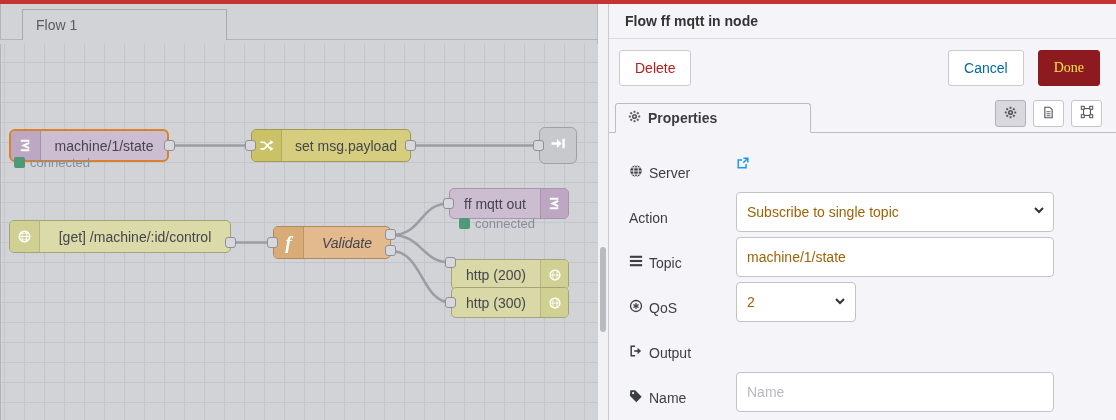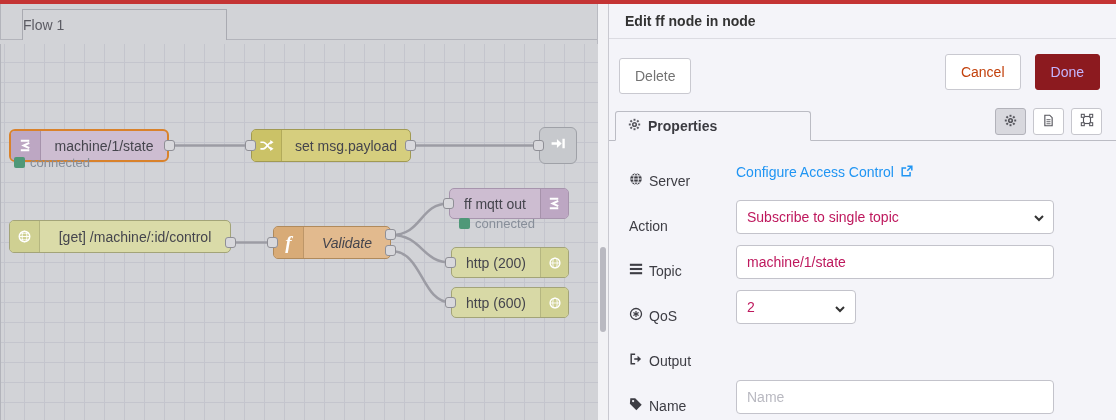--- a/index.html
+++ b/index.html
@@ -8,21 +8,21 @@
   .app { position:relative; width:1116px; height:420px; overflow:hidden; }
 
   
   .topbar { position:absolute; left:0; top:0; width:1116px; height:4px; background:#c43434; z-index:40; }
 
   
   .editor { position:absolute; left:0; top:4px; width:598px; height:416px; background:#d2d3d7; border-right:1px solid #b9bac1; }
   .tabbar { position:relative; height:36px; background:#d2d3d7; border-bottom:1px solid #b3b4bb; border-left:1px solid #b3b4bb; }
   .flowtab { position:absolute; left:21px; top:5px; width:205px; height:31px; background:#d2d3d7;
              border:1px solid #a9aab1; border-bottom:none; display:flex; align-items:center;
-             font-size:14px; color:#5b5b63; }
+             padding-left:13px; font-size:14px; color:#5b5b63; }
   .workspace { position:absolute; left:0; top:40px; width:598px; height:380px;
                background-color:#d2d3d7;
                background-image:linear-gradient(#c4c5cd 1px, transparent 1px),
                                 linear-gradient(90deg, #c4c5cd 1px, transparent 1px);
                background-size:20px 20px; background-position:3px 18px; border-left:1px solid #b3b4bb; }
   svg.wires { position:absolute; left:0; top:0; width:598px; height:380px; }
   .wire { stroke:#9c9ca4; stroke-width:2.5; fill:none; }
 
   .node { position:absolute; display:flex; border-radius:5px; border:1px solid; height:33px; overflow:hidden; }
   .node .icon-box { width:30px; display:flex; align-items:center; justify-content:center; flex:none; }
@@ -35,60 +35,60 @@
   .n-change   { left:250px; top:85px; width:160px; background:#d6ce7e; border-color:#a19a52; }
   .n-change .icon-box { background:#cbc267; }
   .n-link-out { left:538px; top:83px; width:38px; height:37px; background:#c7c9cd; border-color:#9fa1a7; border-radius:6px; align-items:center; justify-content:center; }
   .n-http-in  { left:8px;  top:176px; width:222px; background:#dadba8; border-color:#a3a478; }
   .n-http-in .icon-box { background:#cfd092; }
   .n-function { left:272px; top:182px; width:118px; background:#e2ba8e; border-color:#b08a5c; }
   .n-function .icon-box { background:#d8ab77; }
   .n-function .nlabel { font-style:italic; }
   .n-mqtt-out { left:448px; top:144px; width:120px; height:31px; background:#cdbdd1; border-color:#a794ad; }
   .n-mqtt-out .icon-box { width:28px; background:#bda7c3; }
-  .n-http-200 { left:450px; top:203px; width:118px; height:31px; background:#d8d9a6; border-color:#a3a478; }
+  .n-http-200 { left:450px; top:215px; width:118px; height:31px; background:#d8d9a6; border-color:#a3a478; }
   .n-http-400 { left:450px; top:243px; width:118px; height:31px; background:#d8d9a6; border-color:#a3a478; }
   .n-http-200 .icon-box, .n-http-400 .icon-box { width:28px; background:#cfd092; }
 
   .port { position:absolute; width:11px; height:11px; background:#d8d8dc; border:1px solid #8f8f96; border-radius:3px; z-index:5; }
 
   .status { position:absolute; display:flex; align-items:center; font-size:13px; color:#878e99; }
   .status .dot { width:11px; height:11px; border-radius:2px; background:#4f9878; margin-right:5px; flex:none; }
 
   .fn-f { font-family:"Liberation Serif", serif; font-style:italic; font-weight:bold; color:#fff; font-size:19px; line-height:1; }
 
   
   .gutter { position:absolute; left:598px; top:4px; width:10px; height:416px; background:#f2f2f5; }
   .gutter .thumb { position:absolute; left:2px; top:243px; width:6px; height:85px; background:#b9b9c1; border-radius:3px; }
 
   
   .panel { position:absolute; left:608px; top:4px; width:508px; height:416px; background:#f4f4f9; border-left:1px solid #c9c9d0; }
   .panel-header { height:35px; display:flex; align-items:center; padding:0 16px; font-size:14px; font-weight:bold; color:#333; border-bottom:1px solid #dcdce2; }
   .btn-row { display:flex; align-items:center; padding:11px 16px 10px 10px; }
   .btn { height:36px; padding:0 15px; font-size:14px; border-radius:3px; border:1px solid #c9c9d0; background:#fff; display:flex; align-items:center; cursor:pointer; font-family:"Liberation Sans", sans-serif; }
-  .btn-delete { color:#737373;margin-top:8px; }
-  .btn-cancel { color:#c2410c; margin-left:auto; }
-  .btn-done { background:#8c1a1f; border-color:#8c1a1f; color:#c4b5fd; margin-left:14px; }
+  .btn-delete { color:#b91c1c; }
+  .btn-cancel { color:#0369a1; margin-left:auto; }
+  .btn-done { background:#8c1a1f; border-color:#8c1a1f; color:#fde047; margin-left:14px;font-family:Liberation Serif, serif; }
 
   .tab-row { position:relative; height:33px; border-bottom:1px solid #bbbcc4; margin-top:4px; }
   .props-tab { position:absolute; left:6px; bottom:-1px; width:196px; height:30px; background:#f4f4f9;
                border:1px solid #bbbcc4; border-bottom:1px solid #f4f4f9; border-radius:3px 3px 0 0;
                display:flex; align-items:center; padding-left:12px; gap:7px; font-size:14px; font-weight:bold; color:#3b3b41; }
   .tab-tools { position:absolute; right:14px; bottom:5px; display:flex; gap:7px; }
   .tool-btn { width:31px; height:27px; display:flex; align-items:center; justify-content:center;
               border:1px solid #c6c6cd; background:#fff; border-radius:3px; color:#55555c; cursor:pointer; }
   .tool-btn.active { background:#d8d8de; border-color:#b2b2ba; }
 
   .form { padding:14px 62px 0 20px; }
   .frow { display:flex; align-items:flex-end; margin-bottom:11px; height:34px; }
   .flabel { width:107px; flex:none; display:flex; align-items:center; gap:6px; font-size:14px; color:#3d3d44; }
   .flabel svg { flex:none; }
   .control { flex:1; position:relative; height:34px; }
-  .tbox, .sbox { width:100%; height:34px; border:1px solid #c3c3cb; border-radius:4px; background:#fff;
-                 font-size:14px; color:#be185d; padding:0 10px; font-family:"Liberation Sans", sans-serif; }
+  .tbox, .sbox { width:100%; height:40px; border:1px solid #c3c3cb; border-radius:4px; background:#fff;
+                 font-size:14px; color:#a16207; padding:0 10px; font-family:"Liberation Sans", sans-serif; }
   .sbox { display:flex; align-items:center; padding-right:28px; overflow:hidden; white-space:nowrap; cursor:pointer; }
   .sbox .chev { position:absolute; right:9px; top:11px; }
   .sbox-narrow { width:120px; }
   input.tbox::placeholder { color:#b9b9c1; }
   .link { display:flex; align-items:center; gap:6px; font-size:14px; color:#2095f3; cursor:pointer; text-decoration:none; }
 </style>
 </head>
 <body>
 
 <div class="app">
@@ -198,21 +198,21 @@
               <g stroke="#fff" fill="none">
                 <circle cx="8" cy="8" r="5.6" stroke-width="1.6"></circle>
                 <ellipse cx="8" cy="8" rx="2.5" ry="5.6" stroke-width="1"></ellipse>
                 <line x1="2.4" y1="8" x2="13.6" y2="8" stroke-width="1"></line>
               </g>
             </svg>
         </div>
       </div>
 
       <div class="node n-http-400">
-        <div class="nlabel">http (600)</div>
+        <div class="nlabel">http (300)</div>
         <div class="icon-box sep-l">
           <svg width="14" height="14" viewBox="0 0 16 16">
               <g stroke="#fff" fill="none">
                 <circle cx="8" cy="8" r="5.6" stroke-width="1.6"></circle>
                 <ellipse cx="8" cy="8" rx="2.5" ry="5.6" stroke-width="1"></ellipse>
                 <line x1="2.4" y1="8" x2="13.6" y2="8" stroke-width="1"></line>
               </g>
             </svg>
         </div>
       </div>
@@ -229,21 +229,21 @@
       <div class="port" style="left:444px; top:213px;"></div>
       <div class="port" style="left:444px; top:253px;"></div>
     </div>
   </div>
 
   <div class="gutter">
     <div class="thumb"></div>
   </div>
 
   <div class="panel">
-    <div class="panel-header">Edit ff node in node</div>
+    <div class="panel-header">Flow ff mqtt in node</div>
 
     <div class="btn-row">
       <button class="btn btn-delete">Delete</button>
       <button class="btn btn-cancel">Cancel</button>
       <button class="btn btn-done">Done</button>
     </div>
 
     <div class="tab-row">
       <div class="props-tab">
         <span>
@@ -321,21 +321,20 @@
                   <line x1="1.6" y1="8" x2="14.4" y2="8"></line>
                   <line x1="2.6" y1="4.4" x2="13.4" y2="4.4"></line>
                   <line x1="2.6" y1="11.6" x2="13.4" y2="11.6"></line>
                 </g>
               </svg>
           </span>
           <span>Server</span>
         </div>
         <div class="control" style="display:flex;align-items:center;">
           <a class="link">
-            <span>Configure Access Control</span>
             <span>
               <svg width="14" height="14" viewBox="0 0 16 16">
                   <path d="M11.5 9 v4.5 H2.5 V4.5 h4.5" fill="none" stroke="#2095f3" stroke-width="1.7"></path>
                   <path d="M8.5 2.5 h5 v5" fill="none" stroke="#2095f3" stroke-width="1.7"></path>
                   <line x1="13.2" y1="2.8" x2="8.3" y2="7.7" stroke="#2095f3" stroke-width="1.7"></line>
                 </svg>
             </span>
           </a>
         </div>
       </div>

